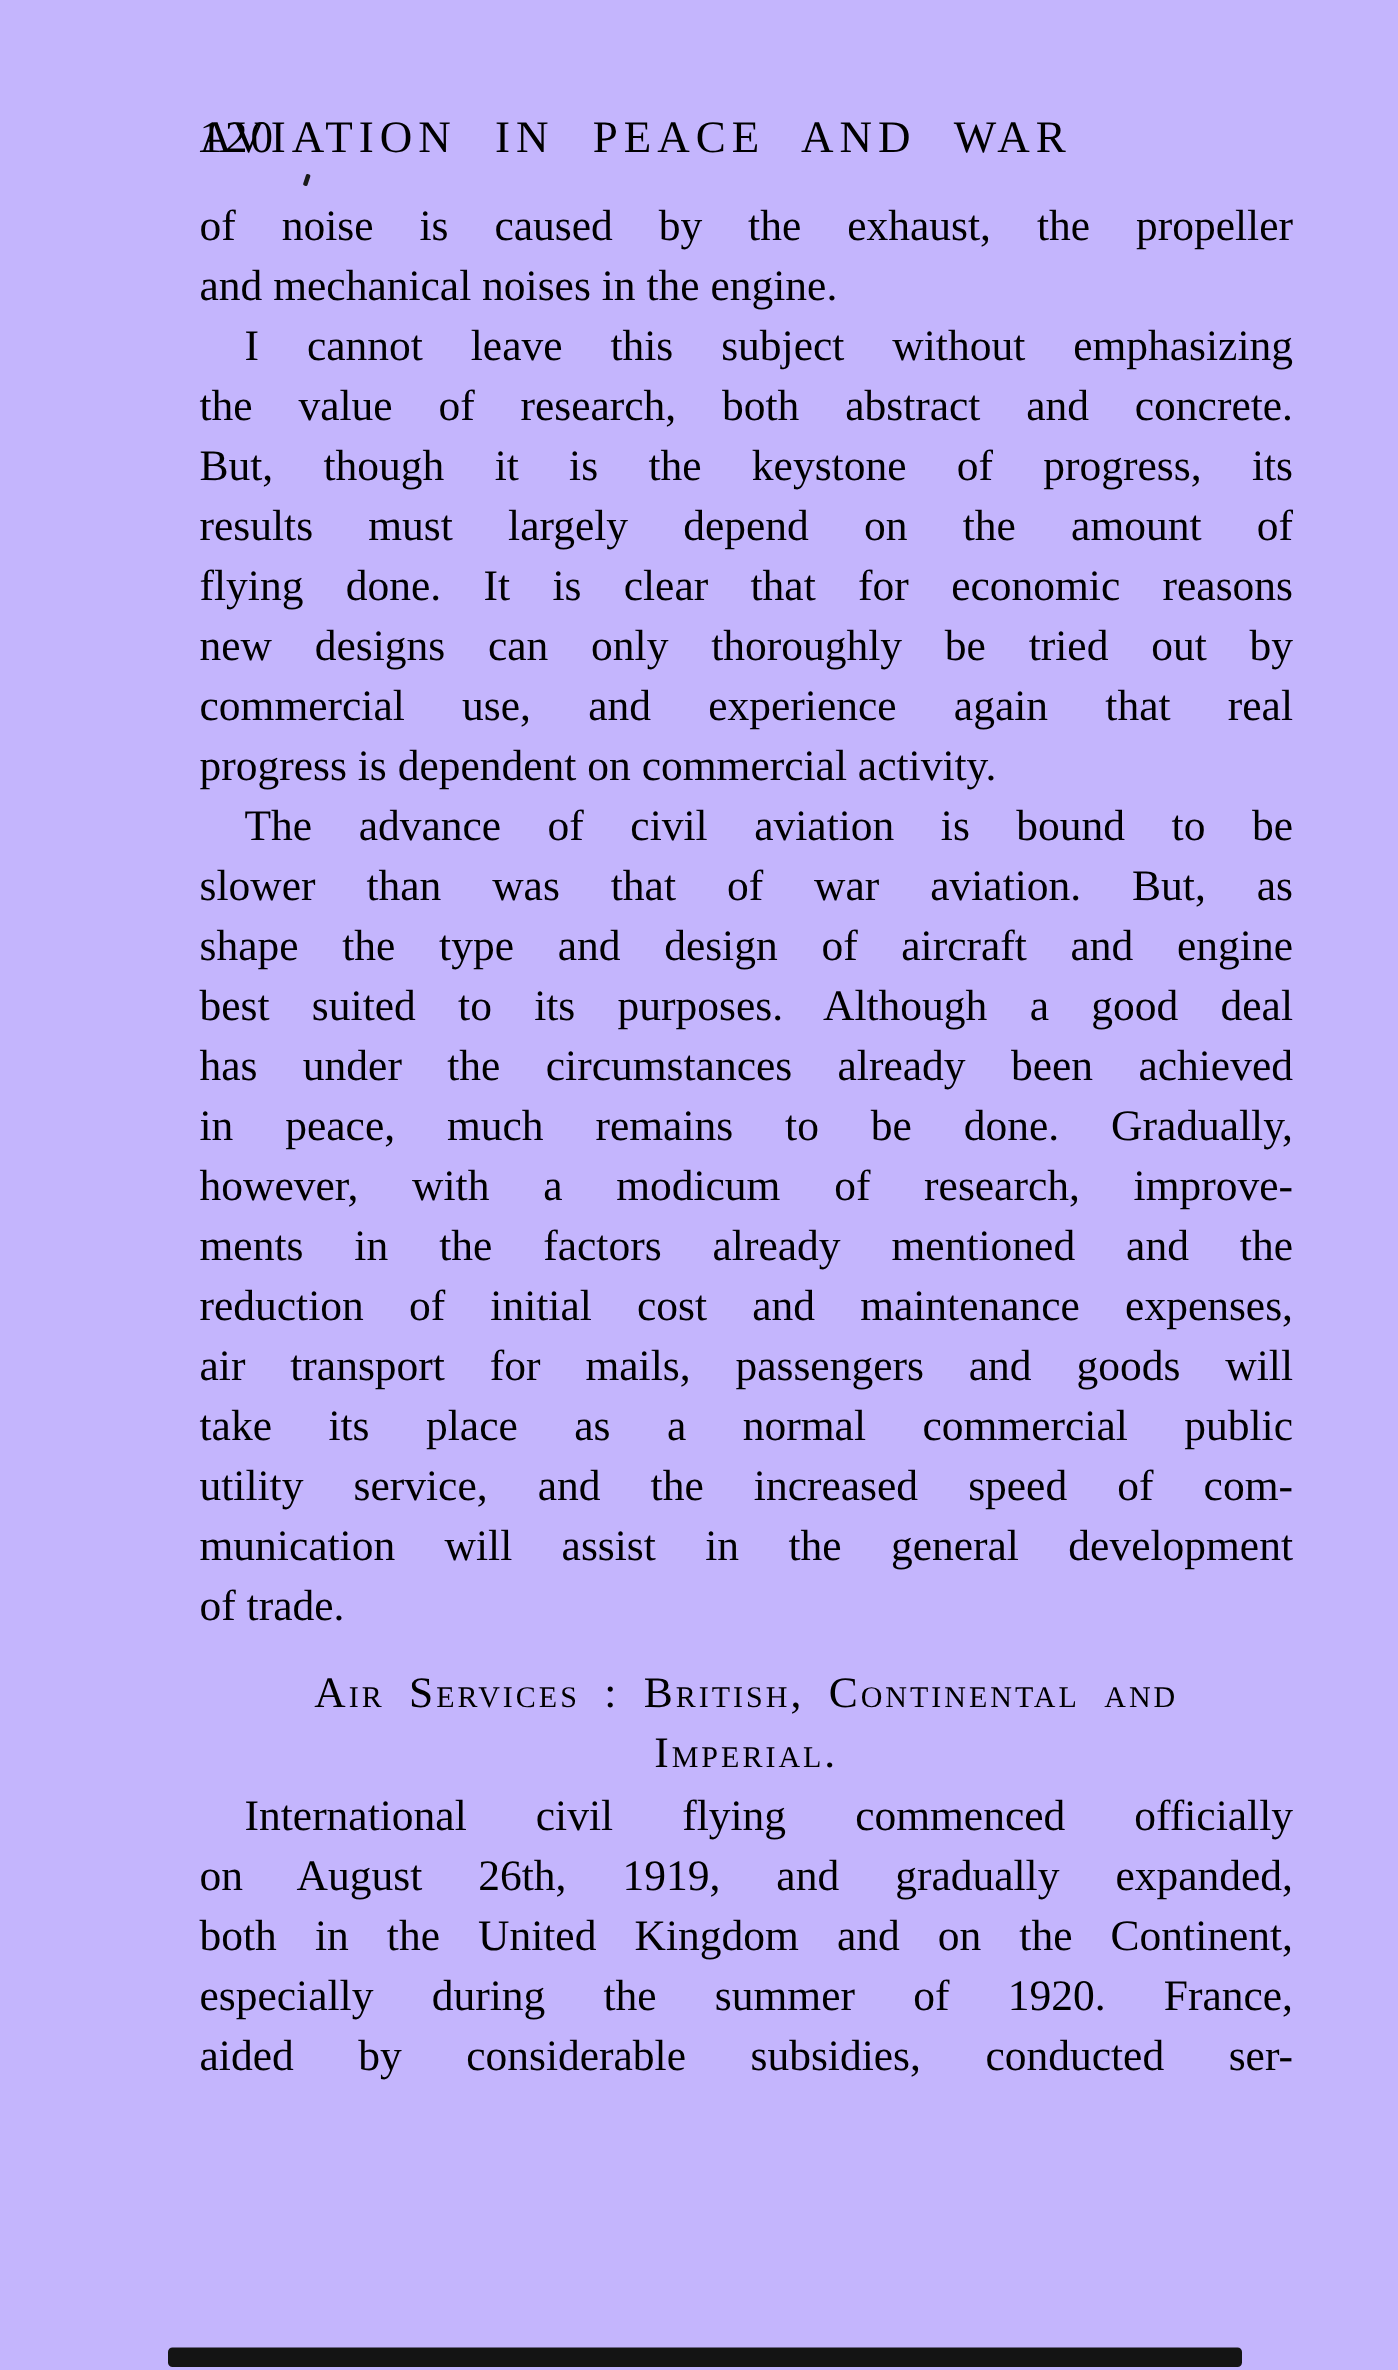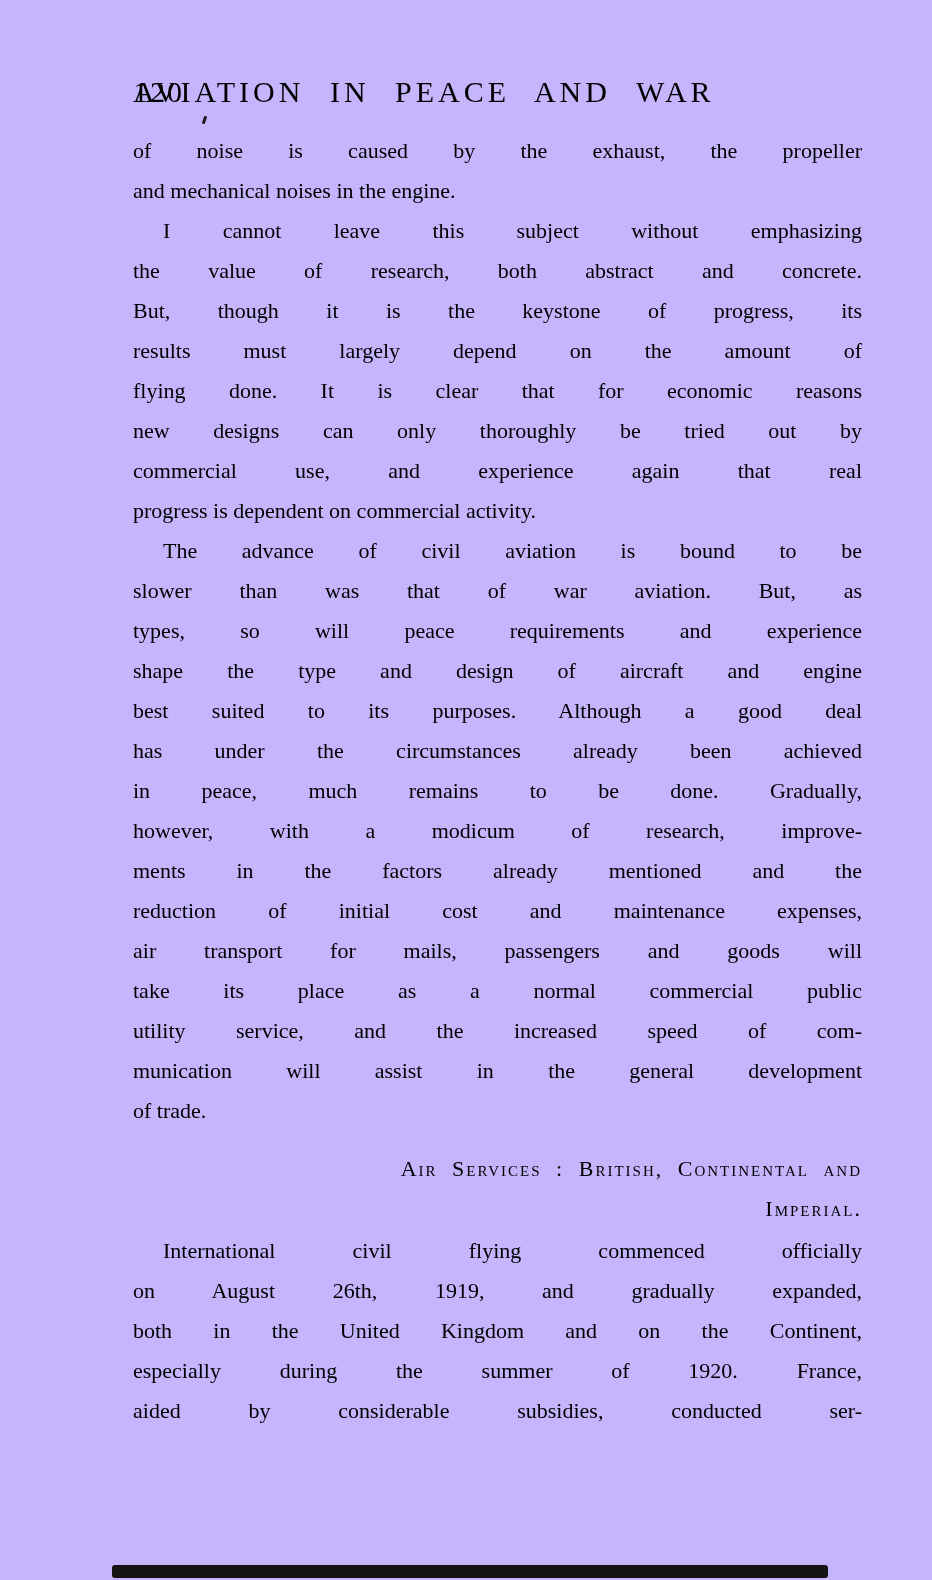--- a/index.html
+++ b/index.html
@@ -30,21 +30,21 @@
     letter-spacing: 2px;
   }
   .running-title {
     text-align: left;
     letter-spacing: 4px;
     word-spacing: 14px;
     white-space: nowrap;
   }
   .text-body {
     margin: 21px 70px 0 133px;
-    font-size: 22px;
+    font-size: 29px;
   }
   .paragraph { margin: 0; }
   .line {
     height: 40px;
     line-height: 40px;
     white-space: nowrap;
     text-align: left;
     overflow: visible;
   }
   .line.just {
@@ -52,21 +52,21 @@
     text-align: justify;
     text-align-last: justify;
   }
   .line.first {
     text-indent: 30px;
     font-family: Liberation Serif, serif;
   }
   .section-heading {
     margin-top: 18px;
     margin-bottom: 2px;
-    text-align: right;
+    text-align: center;
     font-variant: small-caps;
     letter-spacing: 2px;
     word-spacing: 7px;
   }
   .heading-line {
     height: 40px;
     line-height: 40px;
   }
   .scan-bar {
     position: absolute;
@@ -111,21 +111,20 @@
         <div class="line just">But, though it is the keystone of progress, its</div>
         <div class="line just">results must largely depend on the amount of</div>
         <div class="line just">flying done. It is clear that for economic reasons</div>
         <div class="line just">new designs can only thoroughly be tried out by</div>
         <div class="line just">commercial use, and experience again that real</div>
         <div class="line">progress is dependent on commercial activity.</div>
       </div>
       <div class="paragraph">
         <div class="line just first">The advance of civil aviation is bound to be</div>
         <div class="line just">slower than was that of war aviation. But, as</div>
-        <div class="line just">types, so will peace requirements and experience</div>
         <div class="line just">shape the type and design of aircraft and engine</div>
         <div class="line just">best suited to its purposes. Although a good deal</div>
         <div class="line just">has under the circumstances already been achieved</div>
         <div class="line just">in peace, much remains to be done. Gradually,</div>
         <div class="line just">however, with a modicum of research, improve-</div>
         <div class="line just">ments in the factors already mentioned and the</div>
         <div class="line just">reduction of initial cost and maintenance expenses,</div>
         <div class="line just">air transport for mails, passengers and goods will</div>
         <div class="line just">take its place as a normal commercial public</div>
         <div class="line just">utility service, and the increased speed of com-</div>

